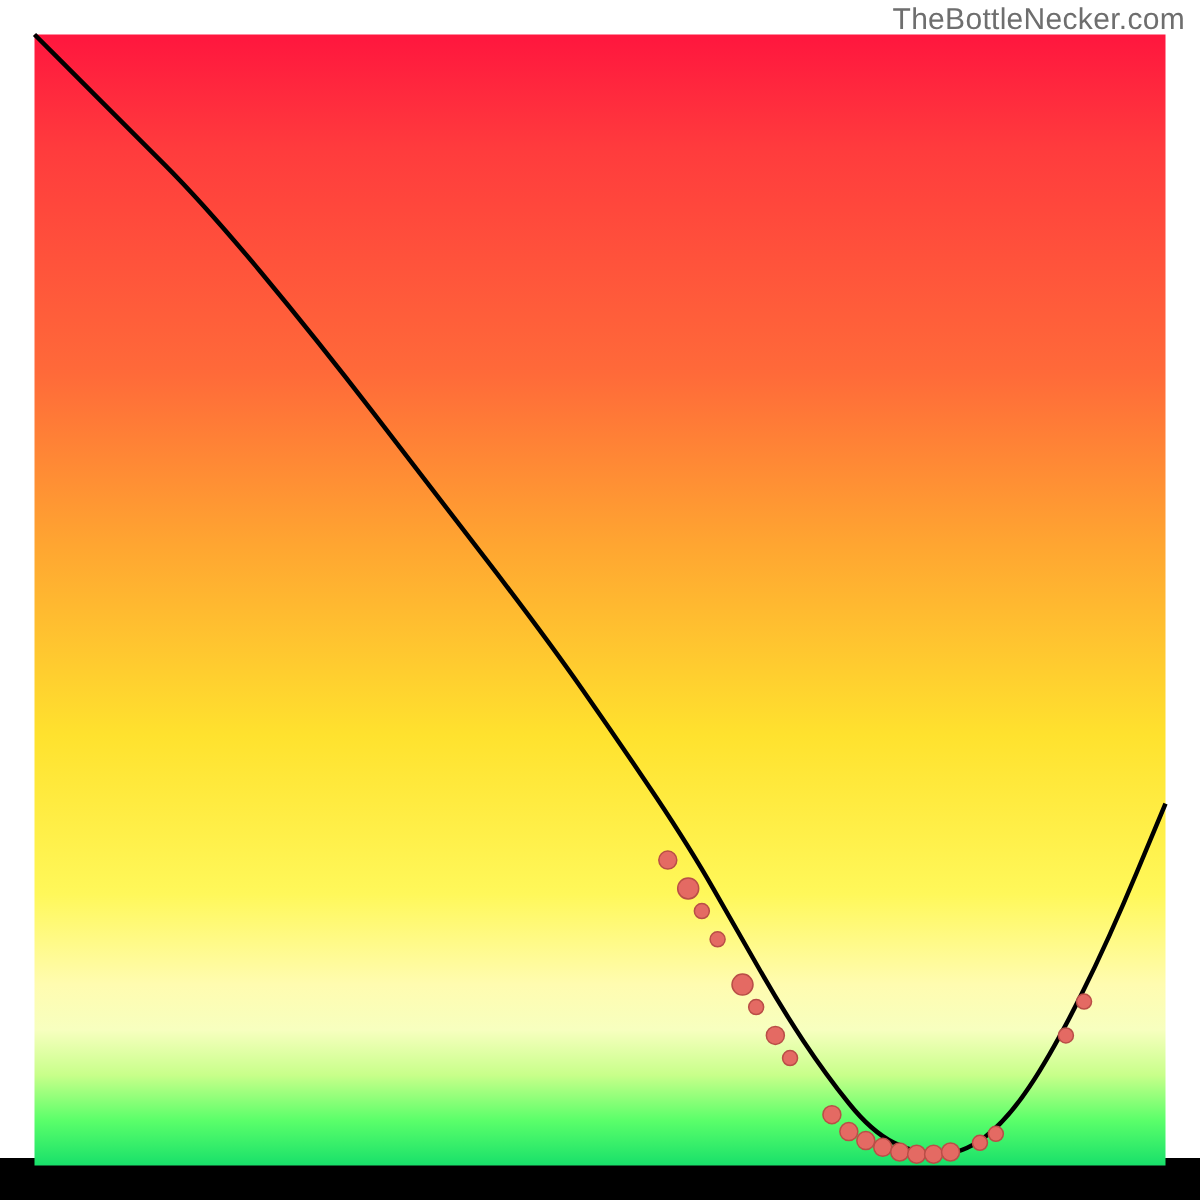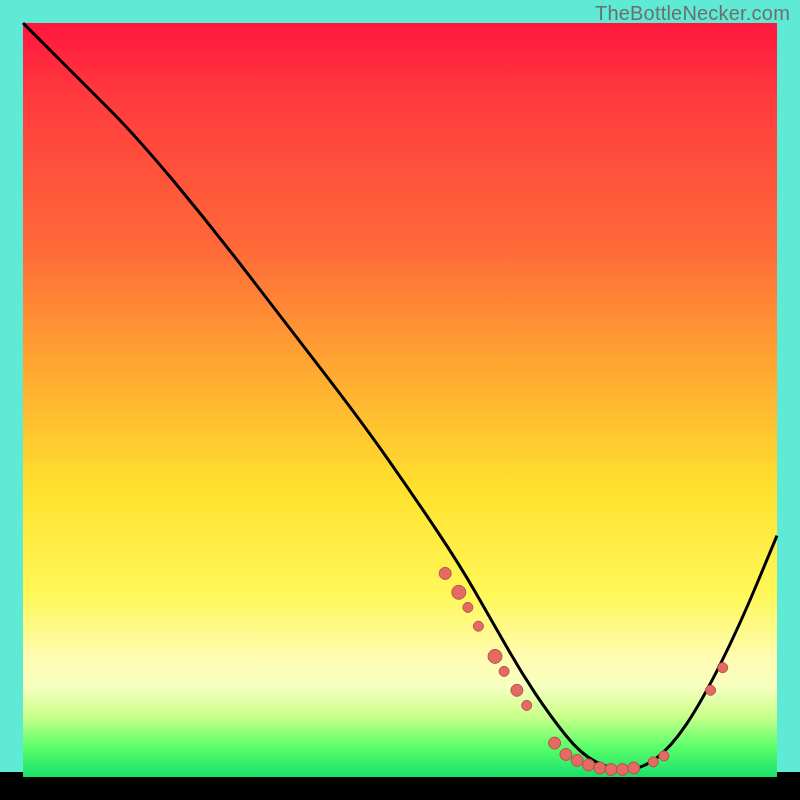--- a/index.html
+++ b/index.html
@@ -8,21 +8,21 @@
     width: 800px;
     height: 800px;
     background: #000;
     overflow: hidden;
     font-family: Arial, Helvetica, sans-serif;
   }
   .stage {
     position: relative;
     width: 800px;
     height: 772px;
-    background: #5eead4;
+    background: #ffffff;
   }
   .plot {
     position: absolute;
     left: 23px;
     top: 23px;
     width: 754px;
     height: 754px;
     
     background: linear-gradient(
       to bottom,

